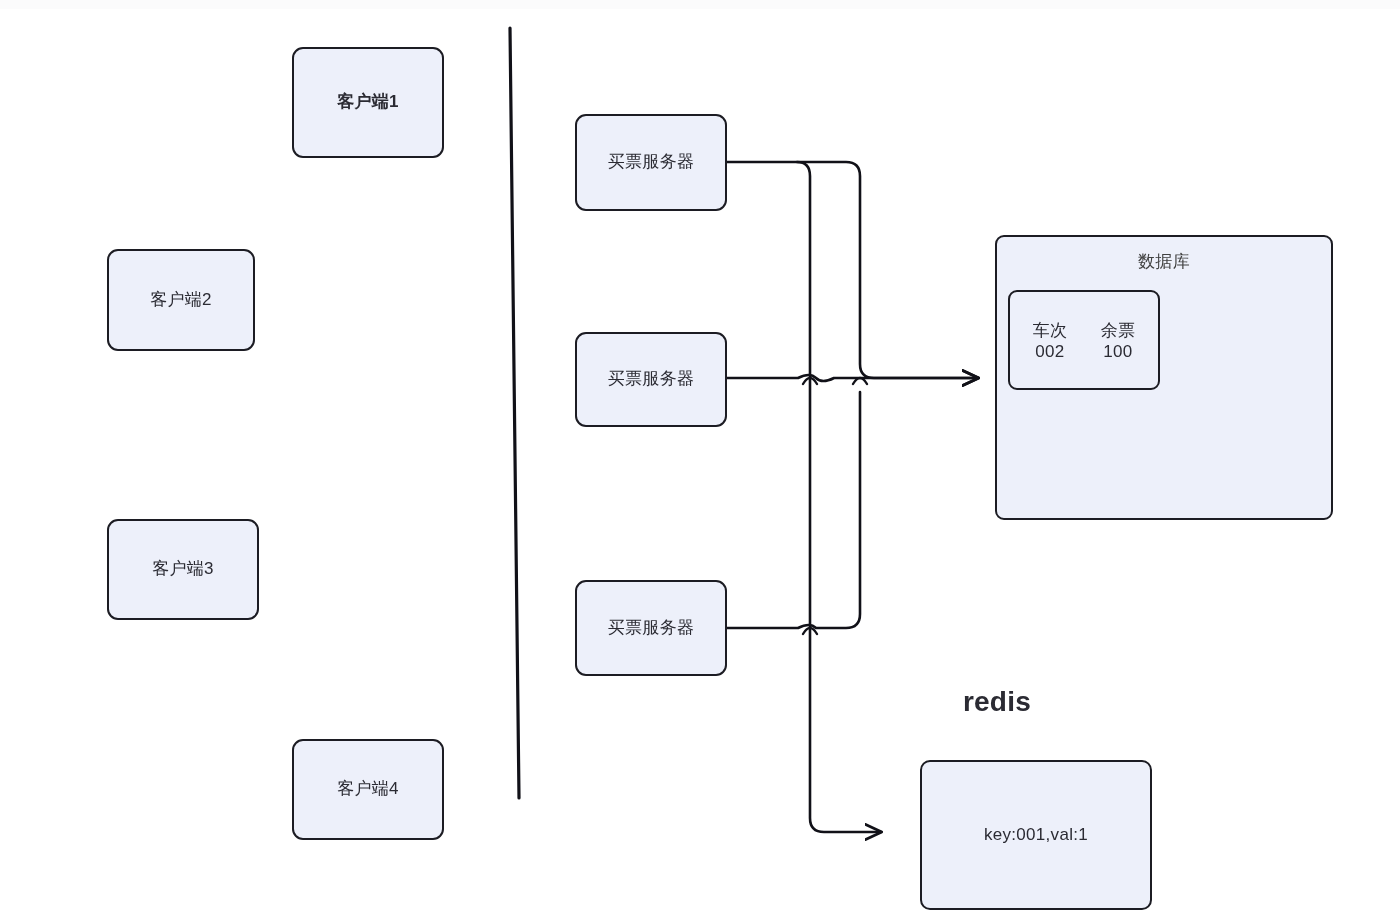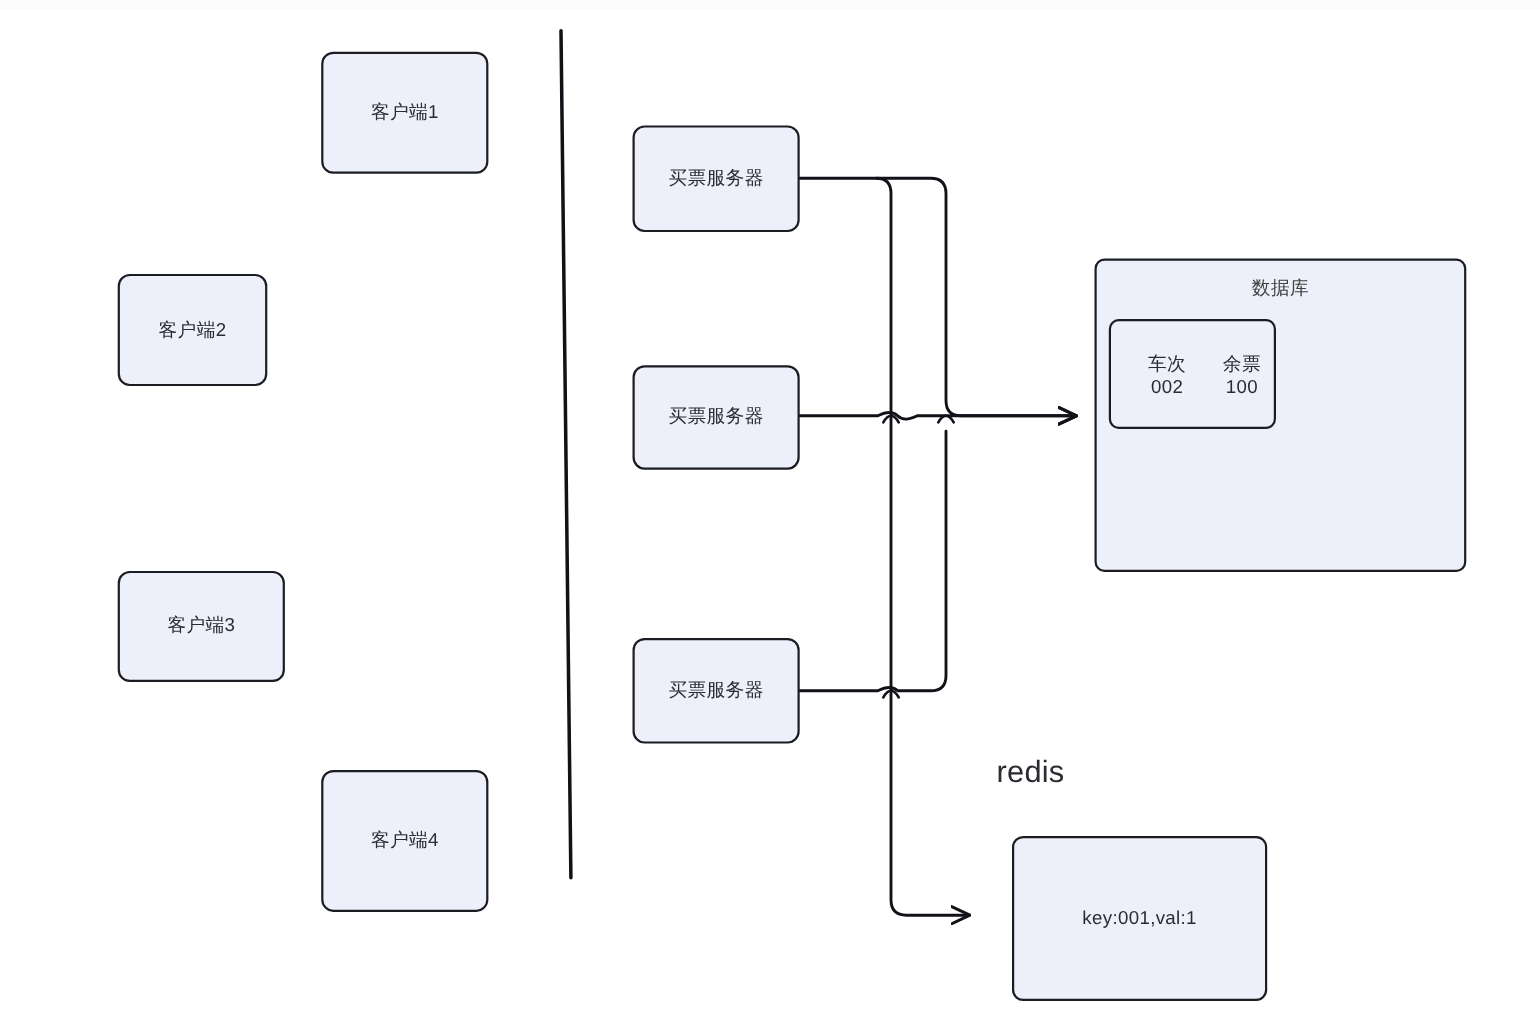--- a/index.html
+++ b/index.html
@@ -62,21 +62,21 @@
     letter-spacing: 0.3px;
   }
   .db-table {
     position: absolute;
     box-sizing: border-box;
     background: #edf0fa;
     border: 2px solid #1c1c23;
     border-radius: 9px;
     display: flex;
     flex-direction: column;
-    align-items: flex-end;
+    align-items: center;
     justify-content: center;
   }
   .db-table-row {
     display: flex;
     justify-content: center;
     font-size: 17px;
     color: #2b2b33;
     letter-spacing: 0.3px;
   }
   .db-cell {
@@ -127,33 +127,33 @@
       <path d="M 727 628 L 798 628 Q 810 622 816 628 L 846 628 Q 860 628 860 614 L 860 392"></path>
 
       <path d="M 803 634 Q 810 622 817 634" stroke-width="2.4"></path>
 
       <path d="M 803 384 Q 810 372 817 384" stroke-width="2.4"></path>
 
       <path d="M 853 384 Q 860 372 867 384" stroke-width="2.4"></path>
     </g>
   </svg>
 
-  <div class="node client" style="left:292px; top:47px; width:152px; height:111px;">
+  <div class="node client" style="left:292px; top:47px; width:152px; height:111px;font-weight:bold;">
     <span>客户端1</span>
   </div>
 
-  <div class="node client" style="left:107px; top:249px; width:136px; height:102px;">
+  <div class="node client" style="left:107px; top:249px; width:148px; height:102px;">
     <span>客户端2</span>
   </div>
 
   <div class="node client" style="left:107px; top:519px; width:152px; height:101px;">
     <span>客户端3</span>
   </div>
 
-  <div class="node client" style="left:292px; top:700px; width:152px; height:129px;">
+  <div class="node client" style="left:292px; top:739px; width:152px; height:101px;">
     <span>客户端4</span>
   </div>
 
   <div class="node server" style="left:575px; top:114px; width:152px; height:97px;">
     <span>买票服务器</span>
   </div>
 
   <div class="node server" style="left:575px; top:332px; width:152px; height:95px;">
     <span>买票服务器</span>
   </div>
@@ -170,19 +170,19 @@
     <div class="db-table-row">
       <span class="db-cell">车次</span>
       <span class="db-cell c2">余票</span>
     </div>
     <div class="db-table-row">
       <span class="db-cell">002</span>
       <span class="db-cell c2">100</span>
     </div>
   </div>
 
-  <div class="redis-label" style="left:906px; top:686px;">redis</div>
+  <div class="redis-label" style="left:963px; top:686px;font-weight:bold;">redis</div>
 
   <div class="node" style="left:893px; top:760px; width:232px; height:150px; border-radius:10px;margin-left:27px;">
     <span>key:001,val:1</span>
   </div>
 
 </div>
 
 </body></html>

